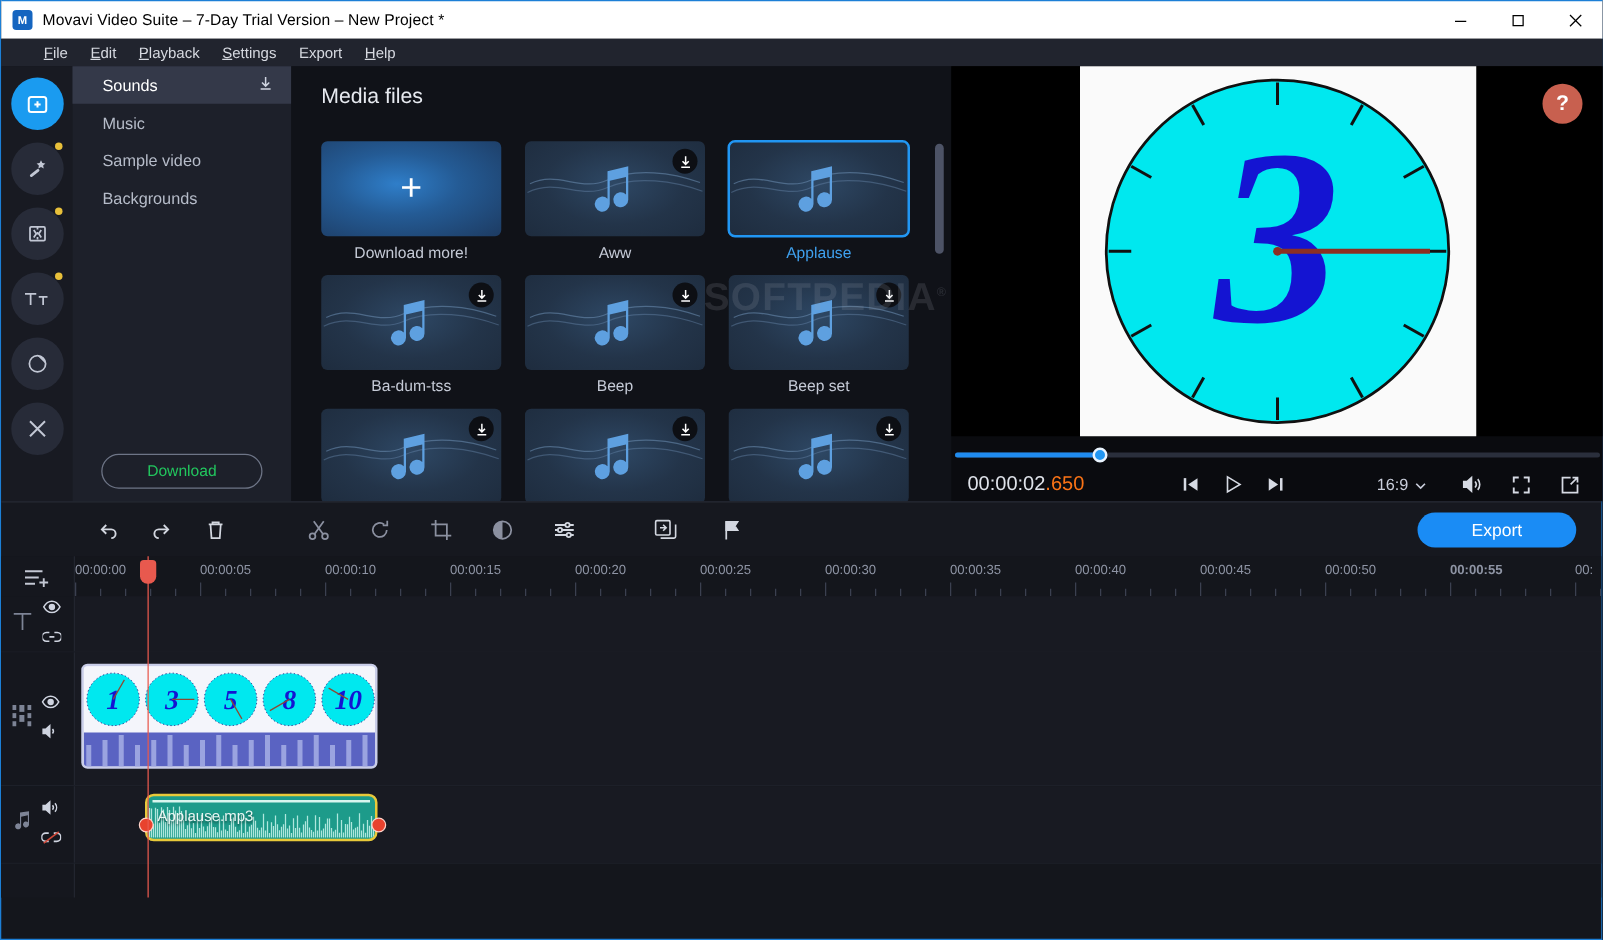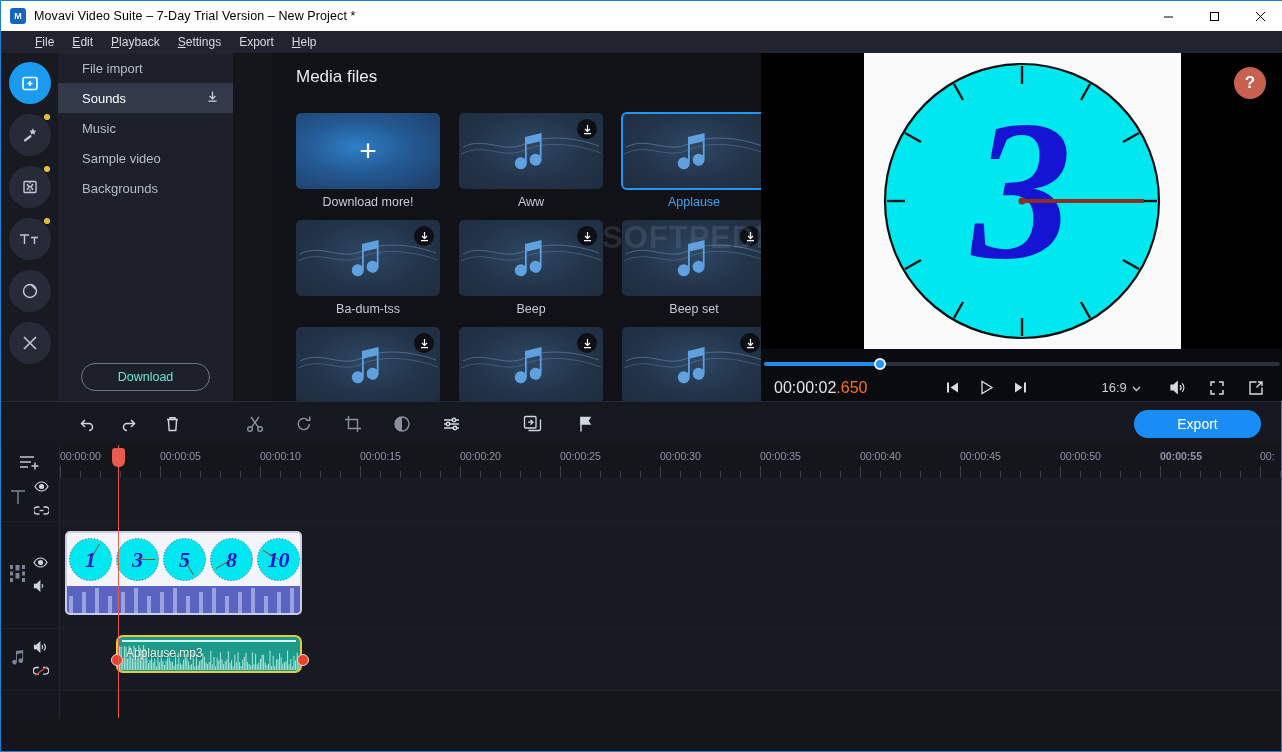--- a/index.html
+++ b/index.html
@@ -67,28 +67,28 @@
   }
   .tab-row {
     height: 30px; display: flex; align-items: center;
     padding: 0 14px 0 24px; font-size: 13px; color: #b6bcc9;
   }
   .tab-row.selected { background: #343949; color: #ffffff; }
   .tab-dl { margin-left: auto; font-size: 12px; color: #cfd4e0; }
   .dl-btn {
     position: absolute; left: 23px; bottom: 10px;
     width: 129px; height: 28px; border: 1px solid #6e7587;
-    border-radius: 14px; background: transparent; color: #5eead4;
+    border-radius: 14px; background: transparent; color: #22c55e;
     font-size: 12.5px; font-family: inherit; cursor: pointer;
   }
 
   
   .media {
     position: absolute; left: 232px; top: 53px; width: 528px; height: 348px;
-    background: #101218; overflow: hidden; margin-left: 39px;
+    background: #101218; overflow: hidden;
   }
   .media-title {
     position: absolute; left: 24px; top: 14px;
     font-size: 17px; color: #e7eaf0;
   }
   .media-grid {
     position: absolute; left: 24px; top: 60px; width: 470px;
     display: flex; flex-wrap: wrap; gap: 0 19px;
   }
   .tile-wrap { width: 144px; margin-bottom: 11px; }
@@ -372,23 +372,20 @@
       </svg>
     </div>
     <div class="rail-btn">
       <svg width="20" height="20" viewBox="0 0 20 20" fill="none" stroke="currentColor" stroke-width="1.6">
         <path d="M4 4l7 7M16 4l-7 7M4 16l5-5M16 16l-5-5"></path>
       </svg>
     </div>
   </div>
 
   <div class="tabpanel">
-    <div class="tab-row">
-      <span>File import</span>
-    </div>
     <div class="tab-row selected">
       <span>Sounds</span>
       <span class="tab-dl">
         <svg width="13" height="13" viewBox="0 0 13 13" fill="none" stroke="currentColor" stroke-width="1.2">
           <path d="M6.5 1.5v7M3.6 6l2.9 2.9L9.4 6M2.5 11.2h8"></path>
         </svg>
       </span>
     </div>
     <div class="tab-row">
       <span>Music</span>

